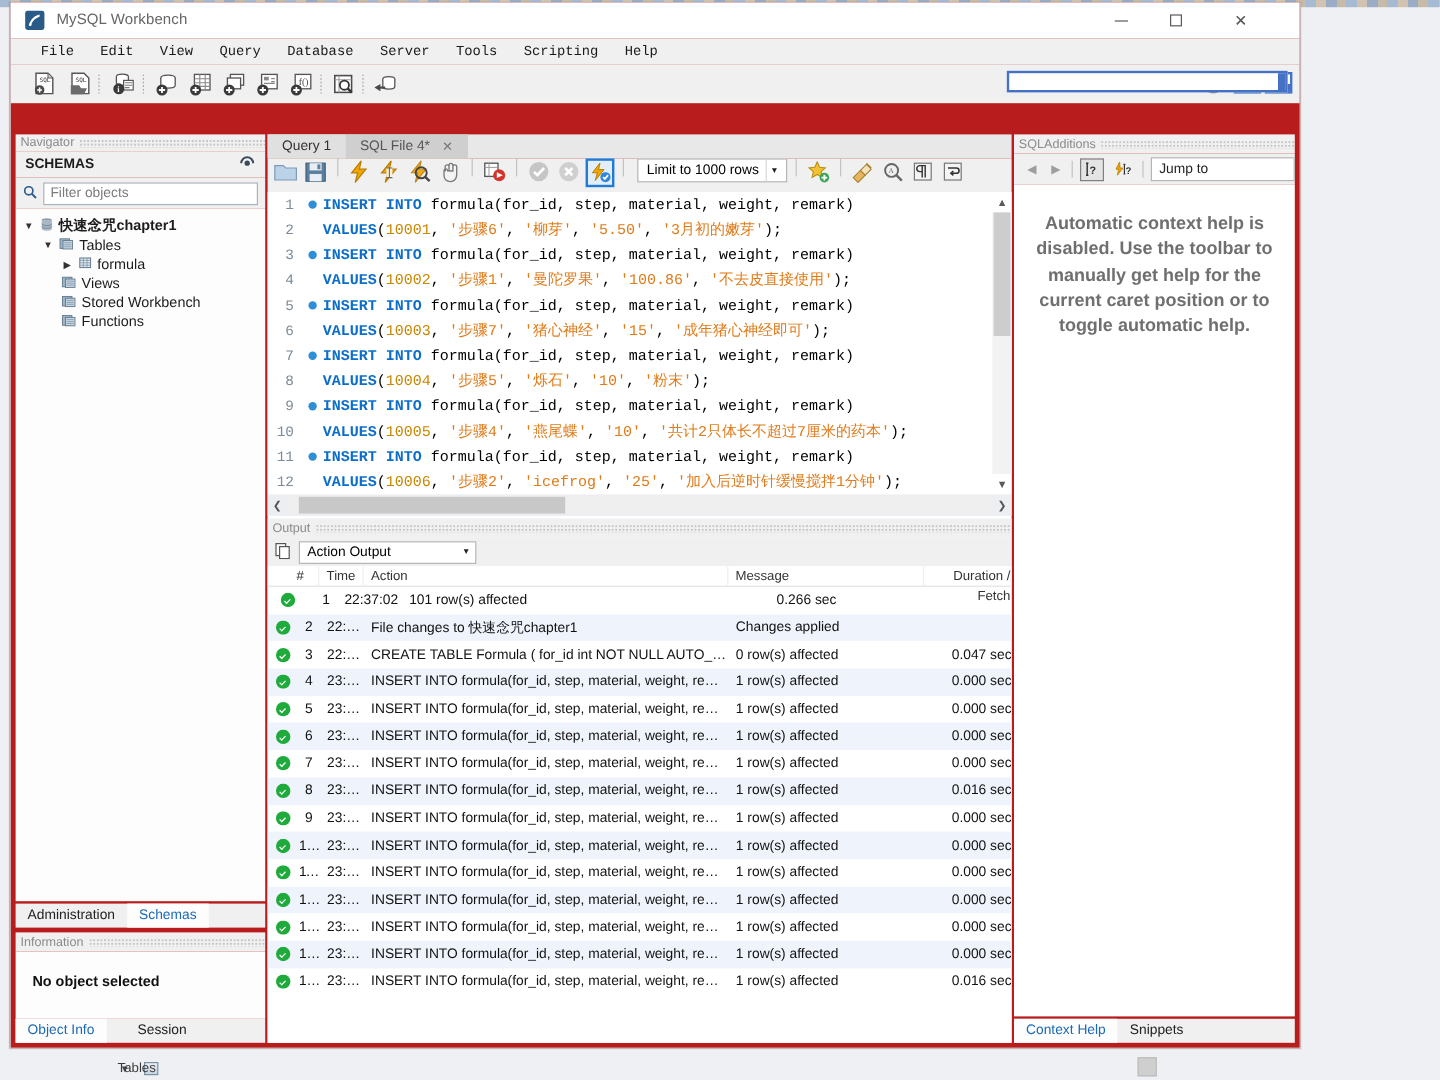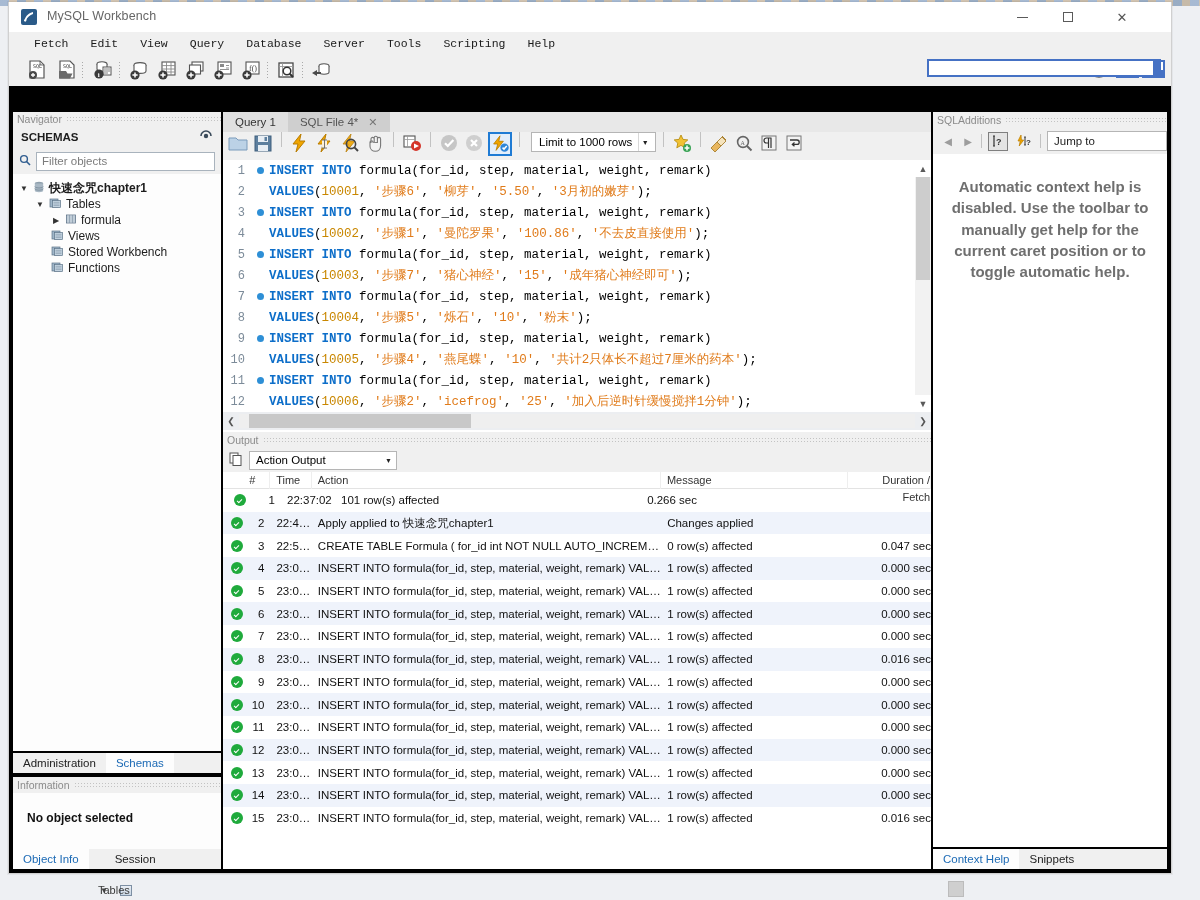--- a/index.html
+++ b/index.html
@@ -33,22 +33,22 @@
     position:absolute; left:120px; top:885px; width:12px; height:11px;
     border:1px solid #7d8fa3; background:linear-gradient(#e9eef4,#c9d6e4);
   }
   .bg-scroll-thumb {
     position:absolute; left:948px; top:881px; width:16px; height:16px;
     background:#cfcfcf; border:1px solid #bcbcbc;
   }
 
   
   .window {
-    position:absolute; left:8px; top:2px; width:1164px; height:872px;
-    background:#000000; border:1px solid #d0d0d0; border-top:none;
+    position:absolute; left:8px; top:2px; width:1076px; height:872px;
+    background:#b91c1c; border:1px solid #d0d0d0; border-top:none;
     box-shadow:0 0 0 1px rgba(0,0,0,.04);
   }
 
   
   .titlebar { position:relative; height:30px; background:#ffffff; }
   .title-icon {
     position:absolute; left:12px; top:7px; width:16px; height:16px;
     background:#2a5a88; border-radius:2px;
     display:flex; align-items:center; justify-content:center;
   }
@@ -274,21 +274,21 @@
       <div class="win-btn max">
           <div class="win-max-glyph"></div>
         </div>
       <div class="win-btn close">
           <span>✕</span>
         </div>
     </div>
 
 
     <div class="menubar">
-      <div class="mi">Fetch</div>
+      <div class="mi">File</div>
       <div class="mi">Edit</div>
       <div class="mi">View</div>
       <div class="mi">Query</div>
       <div class="mi">Database</div>
       <div class="mi">Server</div>
       <div class="mi">Tools</div>
       <div class="mi">Scripting</div>
       <div class="mi">Help</div>
     </div>
 
@@ -772,21 +772,21 @@
                     <span class="gc c-time">22:37:02</span>
                     <span class="gc c-msg">101 row(s) affected</span>
                     <span class="gc c-dur">0.266 sec</span>
                   </div>
                   <div class="grow alt">
                     <span class="gc c-status">
                       <span class="ok-ico"></span>
                     </span>
                     <span class="gc c-num">2</span>
                     <span class="gc c-time">22:43:03</span>
-                    <span class="gc c-action">Apply applied to 快速念咒chapter1</span>
+                    <span class="gc c-action">File changes to 快速念咒chapter1</span>
                     <span class="gc c-msg">Changes applied</span>
                     <span class="gc c-dur"></span>
                   </div>
                   <div class="grow">
                     <span class="gc c-status">
                       <span class="ok-ico"></span>
                     </span>
                     <span class="gc c-num">3</span>
                     <span class="gc c-time">22:55:16</span>
                     <span class="gc c-action">CREATE TABLE Formula (  for_id      int      NOT NULL AUTO_INCREMEN...</span>

